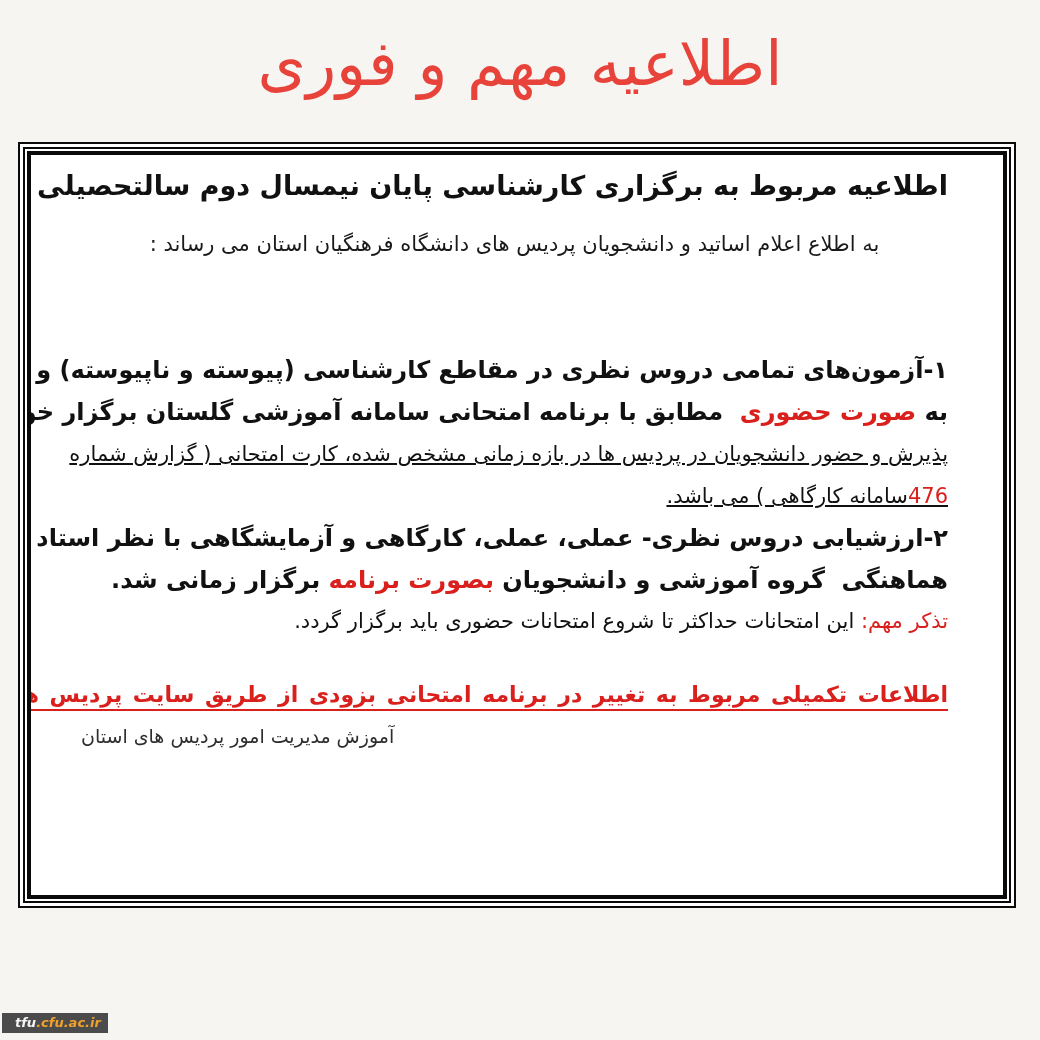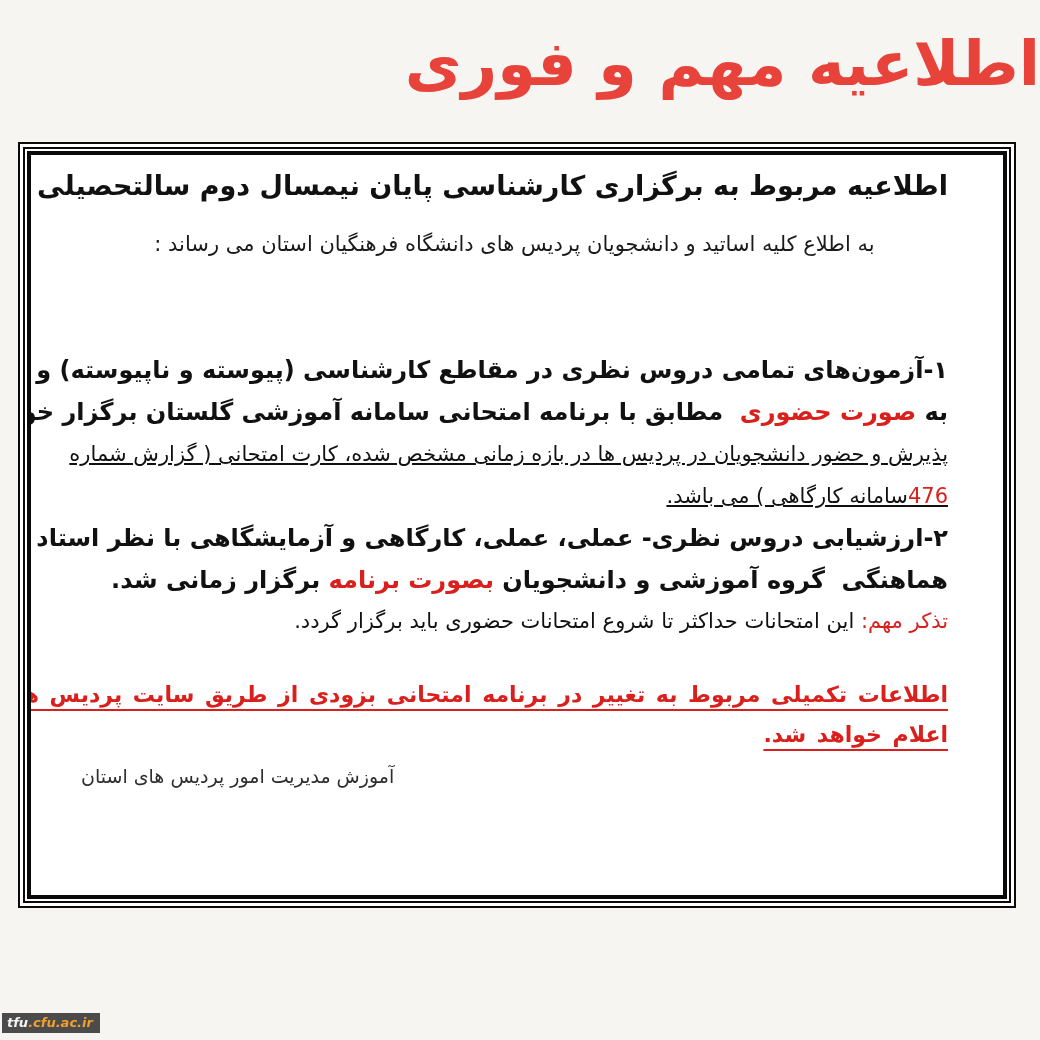--- a/index.html
+++ b/index.html
@@ -16,23 +16,23 @@
     width: 1040px;
     height: 1040px;
     direction: rtl;
   }
   
   .main-title {
     position: absolute;
     top: 14px;
     left: 0;
     right: 0;
-    text-align: right;
+    text-align: center;
     font-size: 62px;
-    font-weight: bold;
+    font-weight: normal;
     line-height: 100px;
     color: var(--c-title_red, #e8433b);
     letter-spacing: 1px;
   }
   
   .frame-outer {
     position: absolute;
     top: 142px;
     left: 18px;
     right: 24px;
@@ -111,21 +111,21 @@
     color: #2e2e2e;
     font-weight: normal;
   }
   
   .watermark {
     position: absolute;
     left: 2px;
     bottom: 7px;
     direction: ltr;
     background: var(--c-watermark_bg, #4b4b4b);
-    padding: 2px 7px 3px 5px;
+    padding: 2px 7px 3px 13px;
     font-size: 13px;
     font-weight: bold;
     font-style: italic;
     color: #f4f4f4;
     letter-spacing: 0px;
   }
   .wm-domain { color: var(--c-watermark_orange, #f0a12c); }
 </style>
 </head>
 <body>
@@ -136,21 +136,21 @@
 
   <div class="frame-outer">
     <div class="frame-mid">
       <div class="frame-inner">
 
         <div class="doc-header">
           <span>اطلاعیه مربوط به برگزاری کارشناسی پایان نیمسال دوم سالتحصیلی</span>
           <span dir="ltr">۱۴۰۰-۱۴۰۱</span>
         </div>
 
-        <div class="salutation">به اطلاع کلیه اساتید و دانشجویان پردیس های دانشگاه فرهنگیان استان می رساند :</div>
+        <div class="salutation">به اطلاع اعلام اساتید و دانشجویان پردیس های دانشگاه فرهنگیان استان می رساند :</div>
 
         <div class="item1">
           <div class="line b">۱-آزمون‌های تمامی دروس نظری در مقاطع کارشناسی (پیوسته و ناپیوسته) و کارشناسی ارشد</div>
           <div class="line b">
             <span>به </span><span class="red">صورت حضوری</span><span>&nbsp; مطابق با برنامه امتحانی سامانه آموزشی گلستان برگزار خواهد شد. ملاک</span>
           </div>
           <div class="line n">پذیرش و حضور دانشجویان در پردیس ها در بازه زمانی مشخص شده، کارت امتحانی ( گزارش شماره</div>
           <div class="line n">
             <span class="red">476</span><span>سامانه کارگاهی ) می باشد.</span>
           </div>
@@ -162,21 +162,20 @@
             <span>هماهنگی&nbsp; گروه آموزشی و دانشجویان </span><span class="red">بصورت برنامه</span><span> برگزار زمانی شد.</span>
           </div>
         </div>
 
         <div class="note-line">
           <span class="red">تذکر مهم:</span><span> این امتحانات حداکثر تا شروع امتحانات حضوری باید برگزار گردد.</span>
         </div>
 
         <div class="highlight">
           <div class="hl-line">اطلاعات تکمیلی مربوط به تغییر در برنامه امتحانی بزودی از طریق سایت پردیس ها و کانال های ارتباطی</div>
-          <div class="hl-line">اعلام خواهد شد.</div>
         </div>
 
         <div class="signature">آموزش مدیریت امور پردیس های استان</div>
 
       </div>
     </div>
   </div>
 
   <div class="watermark">
     <span>tfu</span><span class="wm-domain">.cfu.ac.ir</span>

